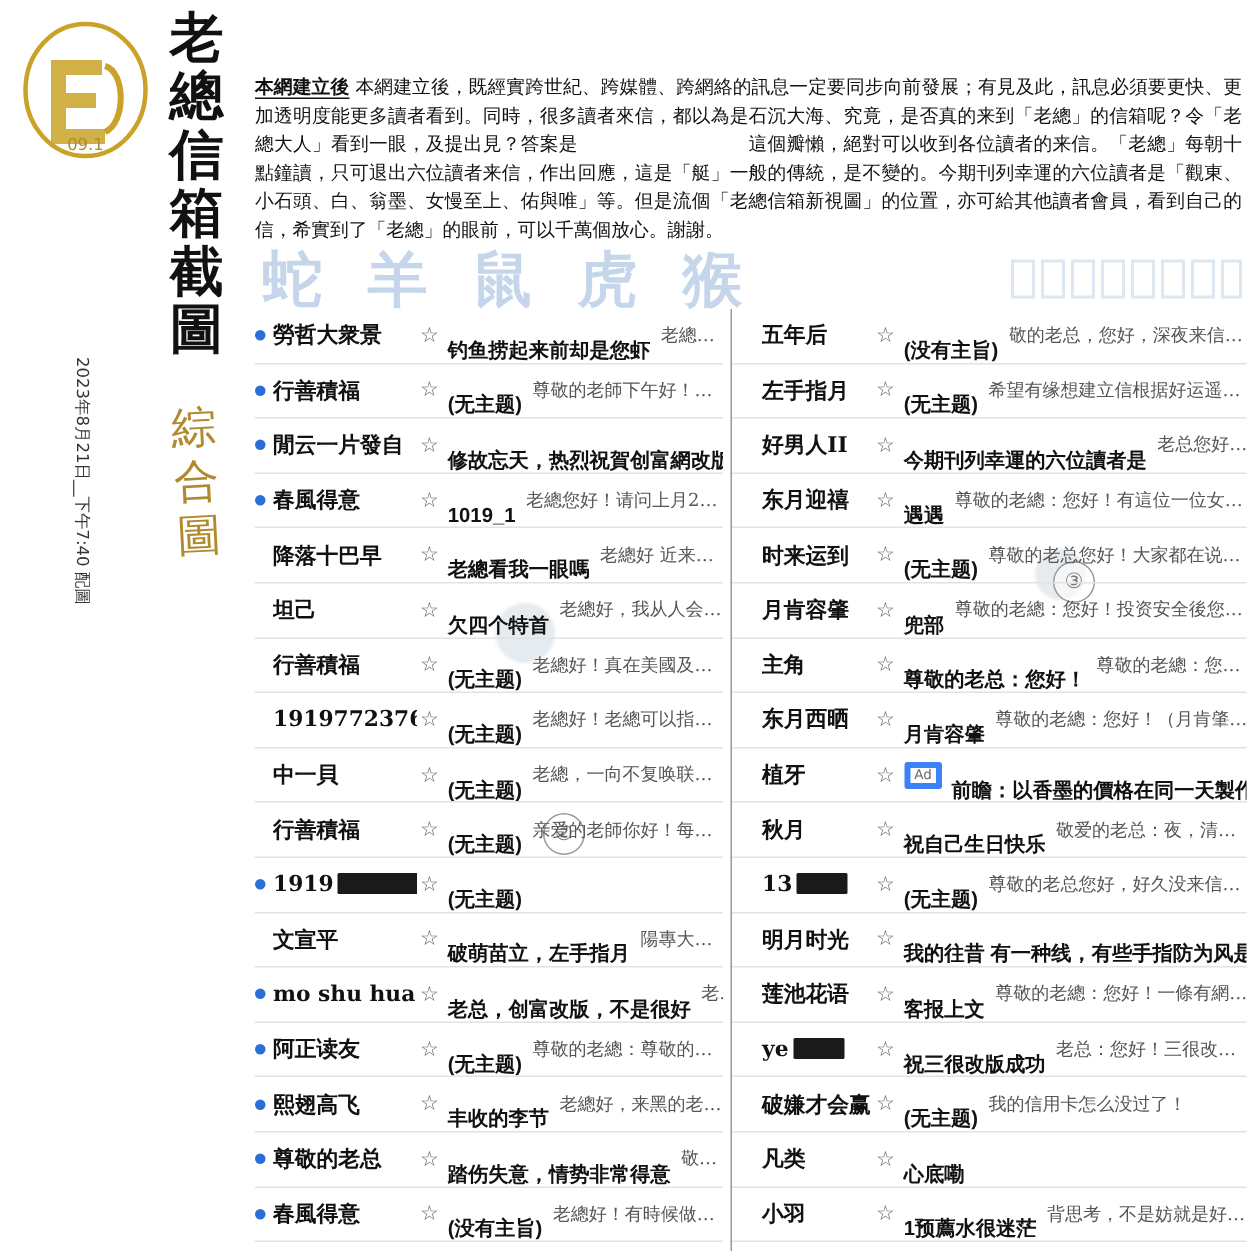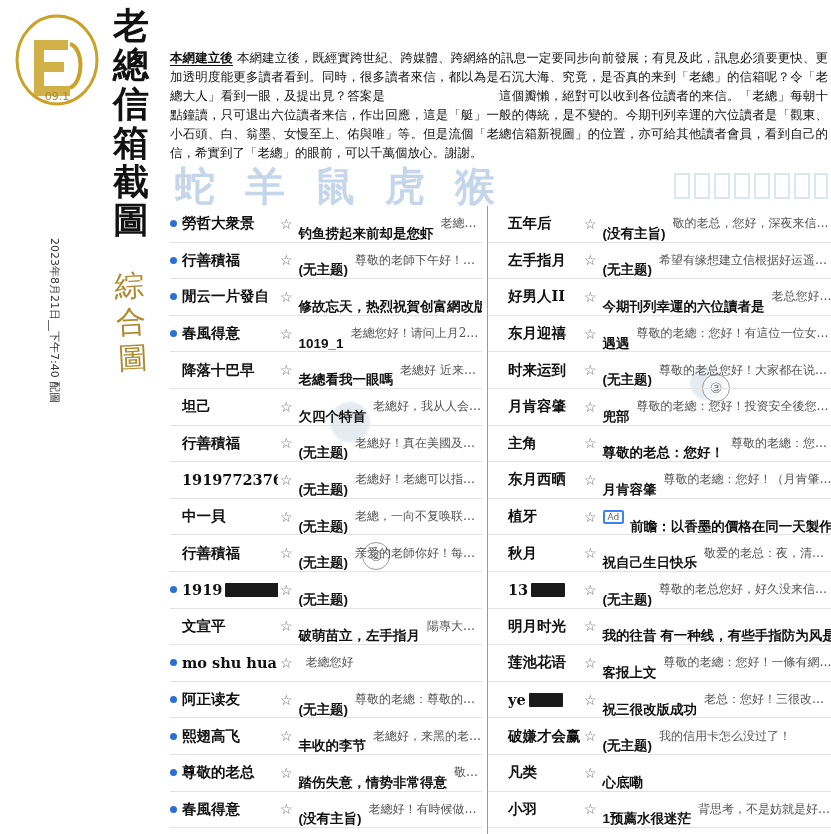--- a/index.html
+++ b/index.html
@@ -92,21 +92,21 @@
   .snip{
     font-family:"DejaVu Serif","Liberation Serif",serif;
     font-size:12px;color:#555;margin-left:7px;
     overflow:hidden;text-overflow:ellipsis;
   }
   .redact{
     display:inline-block;background:#1a1a1a;border-radius:1px;
     height:14px;vertical-align:-2px;
   }
   .adtag{
-    display:inline-block;border:2px solid #3b82f6;color:#666;
+    display:inline-block;border:4px solid #3b82f6;color:#666;
     font-size:9px;padding:0 3px;border-radius:2px;margin-right:6px;
     flex:0 0 auto;
   }
 
   
   .callout{
     position:absolute;width:26px;height:26px;border-radius:50%;
     border:1.4px solid #9a9a9a;color:#7a7a7a;
     font-size:14px;display:flex;align-items:center;justify-content:center;
     background:rgba(255,255,255,.55);
@@ -250,20 +250,21 @@
         <span class="dot off"></span>
         <span class="name">文宣平</span>
         <span class="star">☆</span>
         <span class="subj">破萌苗立，左手指月</span>
         <span class="snip">陽專大人 双字佳 不</span>
       </div>
       <div class="row">
         <span class="dot"></span>
         <span class="name">mo shu hua</span>
         <span class="star">☆</span>
+        <span class="subj">老总，创富改版，不是很好</span>
         <span class="snip">老總您好</span>
       </div>
       <div class="row">
         <span class="dot"></span>
         <span class="name">阿正读友</span>
         <span class="star">☆</span>
         <span class="subj">(无主题)</span>
         <span class="snip">尊敬的老總：尊敬的請试試最創富</span>
       </div>
       <div class="row">

